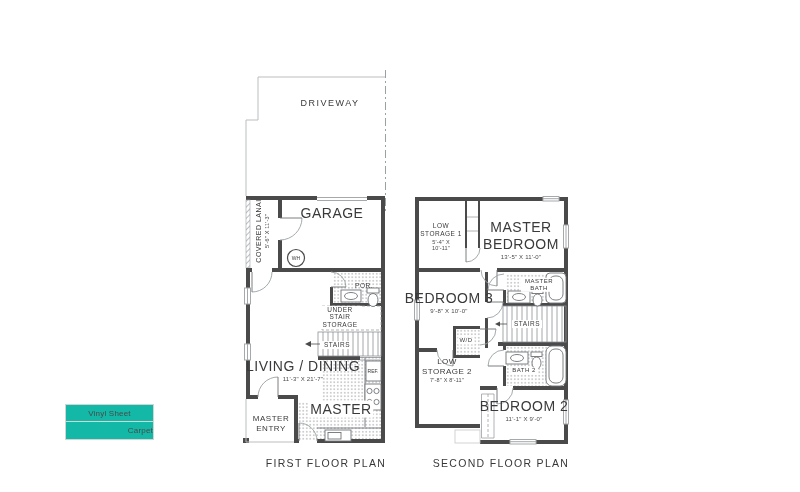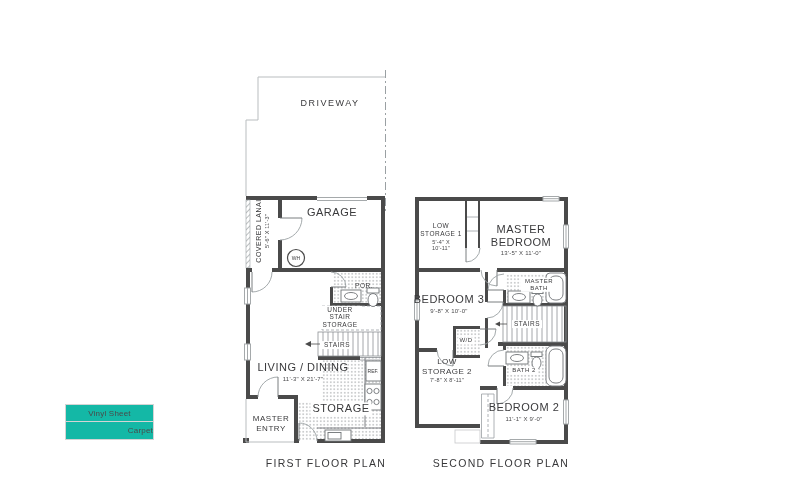--- a/index.html
+++ b/index.html
@@ -11,21 +11,21 @@
     position:absolute;
     background-image:radial-gradient(circle,#c4c6c7 0.6px,transparent 0.75px);
     background-size:3.5px 3.5px;
   }
   svg.linework{position:absolute;left:0;top:0;}
   .lbl{
     position:absolute;transform:translate(-50%,-50%);
     text-align:center;letter-spacing:.5px;line-height:1.2;
     white-space:nowrap;color:#3a3a3c;
   }
-  .name{font-size:11px;}
+  .name{font-size:14px;}
   .dim{display:block;font-size:6px;letter-spacing:.2px;margin-top:1px;color:#4a4a4c;}
   .small{font-size:6.5px;}
   .tag{background:#ffffff;padding:0 2px;}
   .wrap{white-space:normal;}
   .vert{transform:translate(-50%,-50%) rotate(-90deg);}
   .caption{font-size:10.5px;letter-spacing:1.3px;color:#38383a;}
   .legend-box{
     position:absolute;width:87px;height:17px;border:1px solid #d4d4d4;
     display:flex;align-items:center;justify-content:center;
     font-size:8px;color:#4a4a4a;letter-spacing:.2px;background:#14b8a6;
@@ -332,21 +332,21 @@
 
   <div class="lbl small wrap tag" style="left:340px;top:317px;width:40px;line-height:1.15;">UNDER STAIR STORAGE</div>
 
   <div class="lbl small tag" style="left:337px;top:345px;">STAIRS</div>
 
   <div class="lbl" style="left:303px;top:370px;">
     <span class="name">LIVING / DINING</span>
     <span class="dim">11'-3" X 21'-7"</span>
   </div>
 
-  <div class="lbl name tag" style="left:341px;top:409px;">STORAGE</div>
+  <div class="lbl name tag" style="left:341px;top:409px;">MASTER</div>
   <div class="lbl" style="left:373px;top:371px;font-size:5px;letter-spacing:0;">REF.</div>
 
   <div class="lbl wrap" style="left:271px;top:424px;width:60px;font-size:8px;">MASTER ENTRY</div>
 
   <div class="lbl caption" style="left:310px;top:463px;margin-left:16px;">FIRST FLOOR PLAN</div>
 
   <div class="lbl" style="left:441px;top:237px;">
     <span class="wrap" style="font-size:6.5px;display:block;width:42px;line-height:1.2;">LOW STORAGE 1</span>
     <span class="dim wrap" style="font-size:5.5px;width:34px;margin:1px auto 0;">5'-4" X 10'-11"</span>
   </div>

